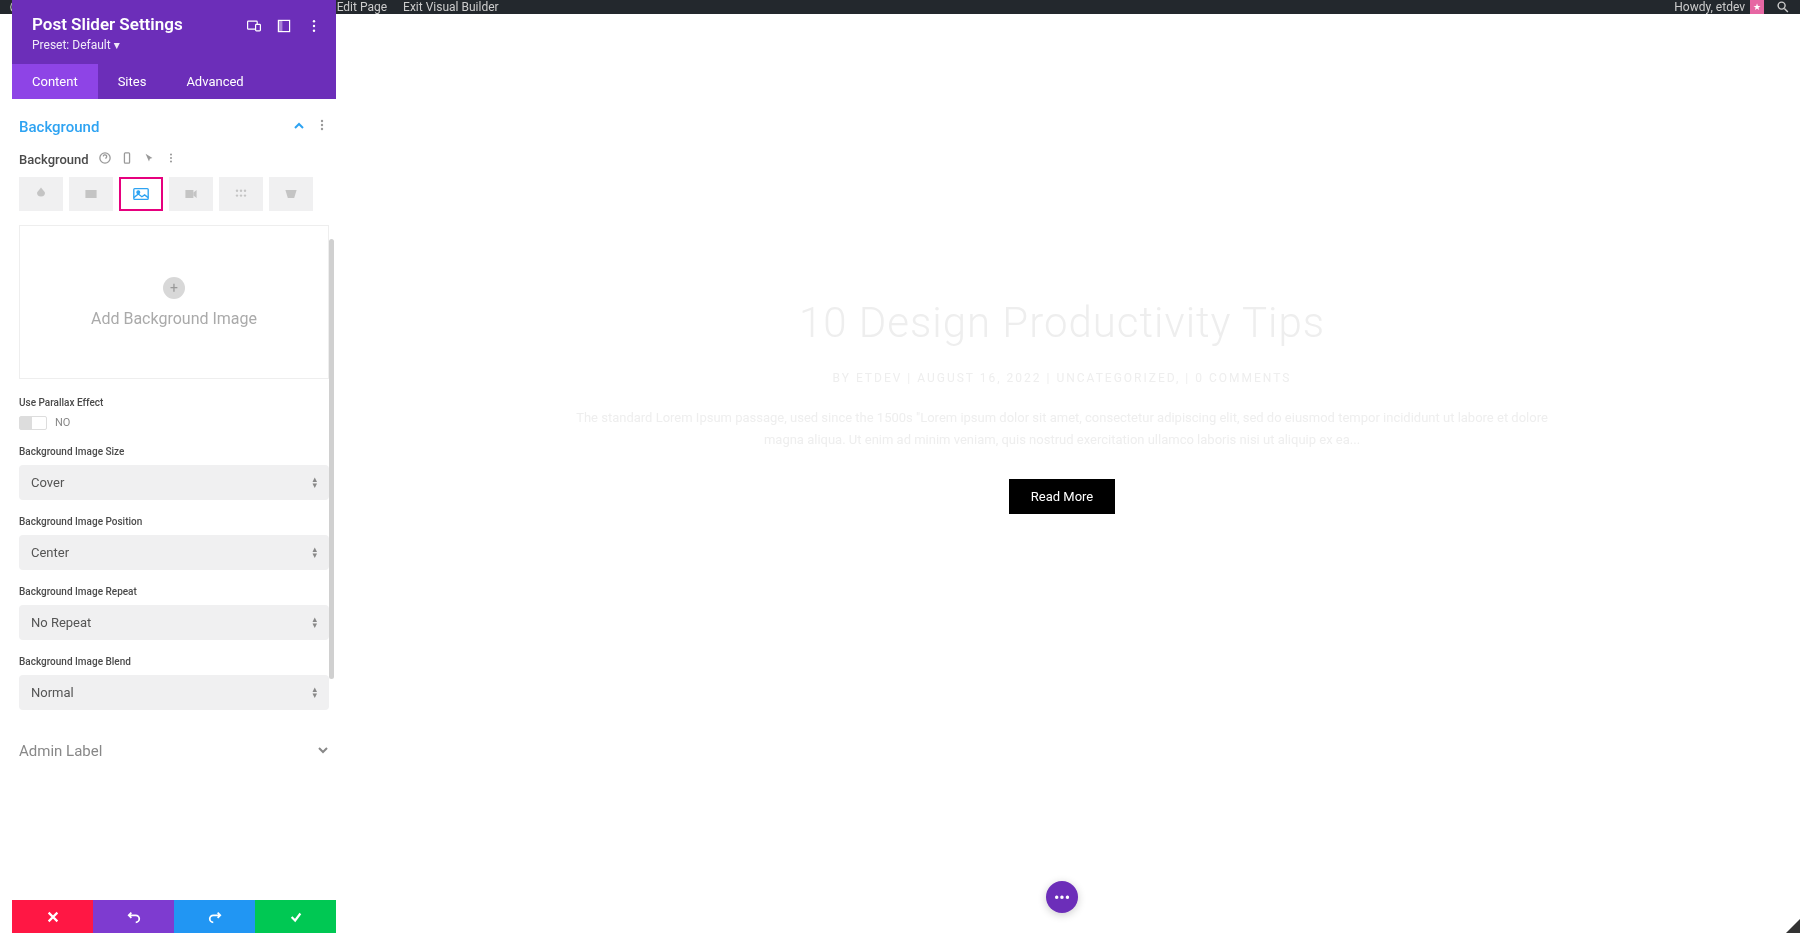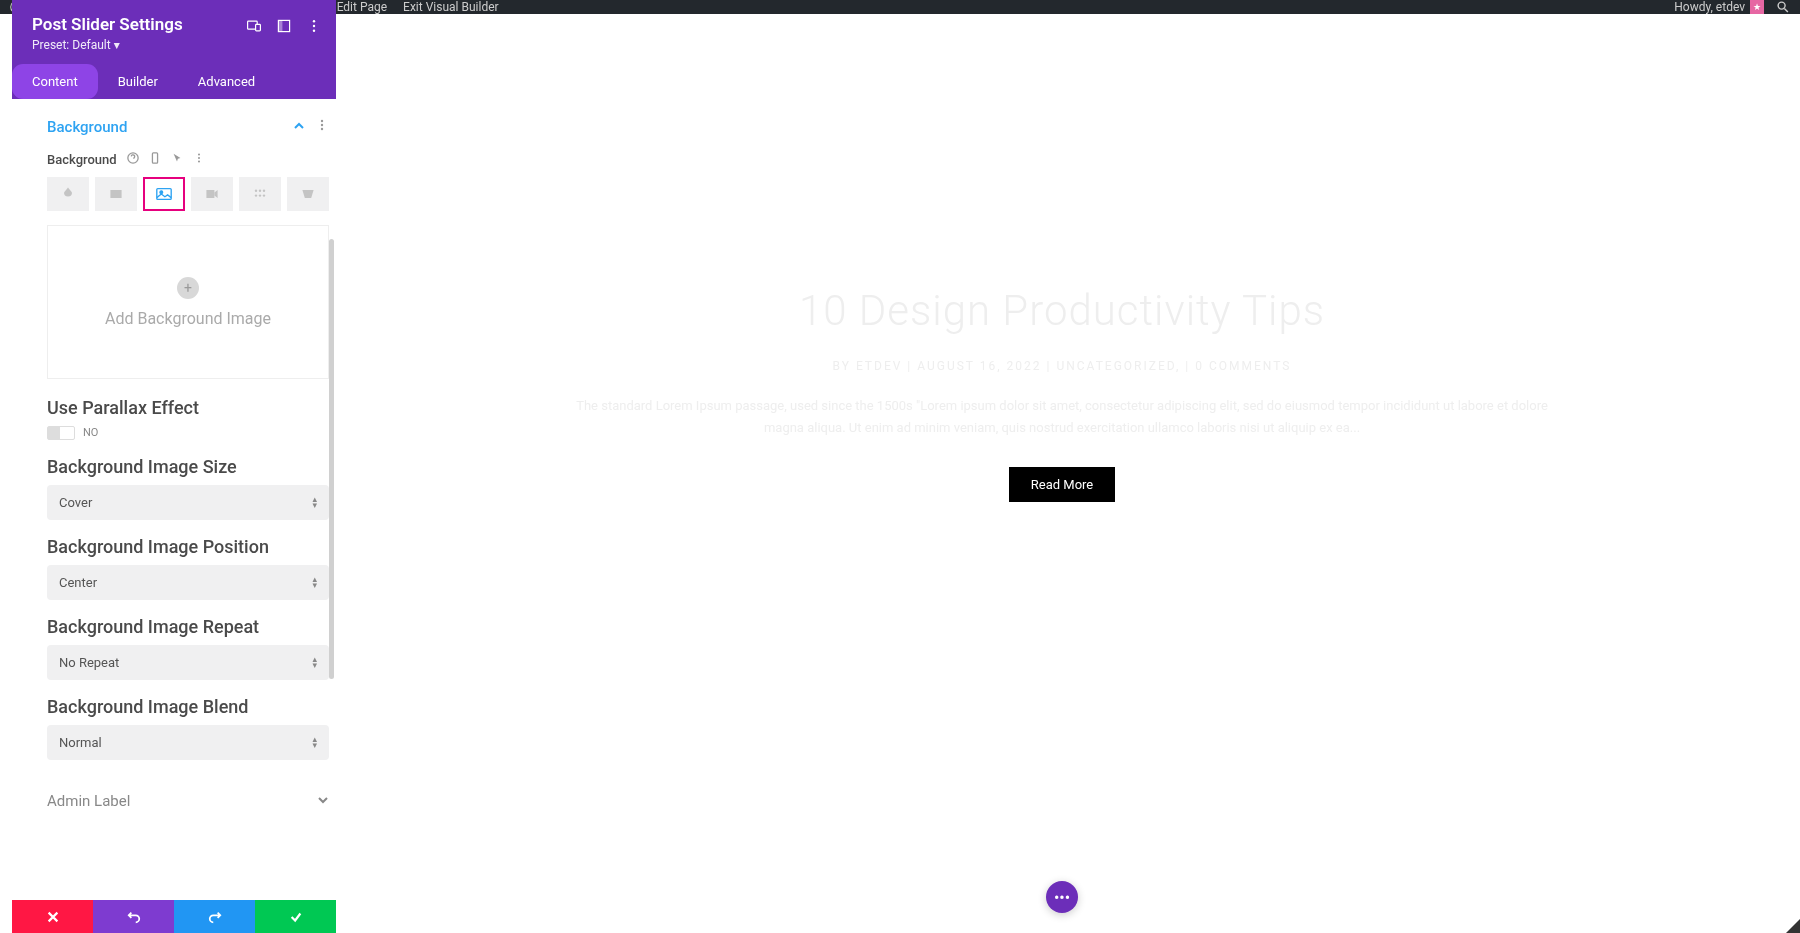--- a/index.html
+++ b/index.html
@@ -13,24 +13,24 @@
 .avatar { width: 14px; height: 14px; background: #e667a3; display: inline-flex; align-items: center; justify-content: center; color: #fff; font-size: 9px; }
 
 .sidebar { position: fixed; left: 12px; top: 0; width: 324px; height: 100vh; background: #fff; display: flex; flex-direction: column; z-index: 10; }
 .sidebar-header { background: #6c2eb9; color: #fff; padding: 14px 20px 12px; position: relative; }
 .sidebar-title { font-size: 17px; font-weight: 600; }
 .sidebar-preset { font-size: 12px; margin-top: 4px; opacity: 0.9; display: flex; gap: 3px; }
 .header-icons { position: absolute; right: 14px; top: 18px; display: flex; gap: 14px; }
 .header-icon { width: 16px; height: 16px; cursor: pointer; }
 
 .tabs { display: flex; background: #6c2eb9; }
-.tab { flex: 0 0 auto; padding: 10px 20px; color: #fff; font-size: 13px; cursor: pointer; border-radius: 11px; }
+.tab { flex: 0 0 auto; padding: 10px 20px; color: #fff; font-size: 13px; cursor: pointer; }
 .tab.active { background: #8e44e6; }
 
-.sidebar-body { flex: 1; overflow-y: auto; padding: 18px 7px; position: relative; margin-left: 28px; }
+.sidebar-body { flex: 1; overflow-y: auto; padding: 18px 7px; position: relative; }
 .scroll-indicator { position: absolute; right: 2px; top: 140px; width: 5px; height: 440px; background: #d0d0d0; border-radius: 3px; }
 
 .section-header { display: flex; align-items: center; justify-content: space-between; margin-bottom: 16px; }
 .section-title { color: #2ea3f2; font-size: 15px; font-weight: 500; }
 .section-actions { display: flex; gap: 10px; align-items: center; }
 .chevron-up { color: #2ea3f2; }
 
 .field-label-row { display: flex; align-items: center; gap: 10px; margin-bottom: 10px; color: #4a4a4a; font-size: 13px; font-weight: 500; }
 .label-icons { display: flex; gap: 10px; color: #888; }
 
@@ -38,40 +38,40 @@
 .bg-type-tab { width: 44px; height: 34px; background: #f0f0f1; display: flex; align-items: center; justify-content: center; cursor: pointer; }
 .bg-type-tab.selected { border: 2px solid #e6007e; background: #fff; }
 .bg-type-tab svg { opacity: 0.5; }
 .bg-type-tab.selected svg { opacity: 1; color: #2ea3f2; }
 
 .image-dropzone { border: 1px solid #eee; height: 154px; display: flex; flex-direction: column; align-items: center; justify-content: center; gap: 10px; margin-bottom: 18px; cursor: pointer; }
 .add-circle { width: 22px; height: 22px; border-radius: 50%; background: #d8d8d8; display: flex; align-items: center; justify-content: center; color: #999; font-size: 14px; }
 .dropzone-text { color: #aaa; font-size: 16px; }
 
 .field-group { margin-bottom: 16px; }
-.field-label { color: #4a4a4a; font-size: 18px; font-weight: 500; margin-bottom: 8px; }
+.field-label { color: #4a4a4a; font-size: 10px; font-weight: 500; margin-bottom: 8px; }
 .toggle-wrap { display: flex; align-items: flex-start; gap: 8px; }
 .toggle { width: 28px; height: 14px; background: #fff; border: 1px solid #ddd; border-radius: 2px; position: relative; cursor: pointer; }
 .toggle-knob { width: 12px; height: 12px; background: #ddd; position: absolute; left: 0; top: 0; }
 .toggle-text { font-size: 11px; color: #888; }
 
 .select { background: #f0f0f1; padding: 10px 12px; font-size: 13px; color: #555; display: flex; justify-content: space-between; align-items: center; cursor: pointer; border-radius: 4px; }
 .select-arrows { font-size: 9px; color: #888; line-height: 0.6; }
 
 .collapsed-section { display: flex; justify-content: space-between; align-items: center; padding: 16px 0 8px; color: #888; font-size: 15px; }
 
 .bottom-actions { display: flex; height: 33px; }
 .action-btn { flex: 1; display: flex; align-items: center; justify-content: center; cursor: pointer; }
 .action-cancel { background: #ff1744; }
 .action-undo { background: #7e3bd0; }
 .action-redo { background: #2196f3; }
 .action-save { background: #00c853; }
 
 .canvas { position: fixed; left: 324px; right: 0; top: 26px; bottom: 0; background: #fff; overflow: auto; }
-.slide { text-align: center; padding: 260px 60px 60px; max-width: 1100px; margin: 0 auto; }
+.slide { text-align: center; padding: 260px 60px 60px; max-width: 1100px; margin: 12px auto; }
 .slide-title { font-size: 42px; font-weight: 300; color: #eee; letter-spacing: 1px; margin-bottom: 24px; }
 .slide-meta { font-size: 12px; letter-spacing: 2px; color: #eee; text-transform: uppercase; margin-bottom: 22px; }
 .slide-desc { font-size: 13px; color: #eee; line-height: 1.7; margin-bottom: 28px; }
 .read-more { display: inline-block; background: #000; color: #fff; padding: 10px 22px; font-size: 13px; cursor: pointer; }
 
 .fab { position: fixed; bottom: 20px; left: calc(324px + (100vw - 324px)/2 - 16px); width: 32px; height: 32px; border-radius: 50%; background: #6c2eb9; display: flex; align-items: center; justify-content: center; color: #fff; cursor: pointer; box-shadow: 0 2px 8px rgba(0,0,0,0.2); }
 .resize-handle { position: fixed; right: 0; bottom: 0; width: 0; height: 0; border-left: 14px solid transparent; border-bottom: 14px solid #333; }
 </style>
 </head>
 <body>
@@ -174,21 +174,21 @@
       <span class="header-icon"><svg viewBox="0 0 20 20" width="16" height="16" fill="#fff">
             <circle cx="10" cy="4" r="1.5"></circle>
             <circle cx="10" cy="10" r="1.5"></circle>
             <circle cx="10" cy="16" r="1.5"></circle>
           </svg></span>
     </div>
   </div>
 
   <div class="tabs">
     <div class="tab active">Content</div>
-    <div class="tab">Builder</div>
+    <div class="tab">Sites</div>
     <div class="tab">Advanced</div>
   </div>
 
   <div class="sidebar-body">
     <div class="scroll-indicator"></div>
 
     <div class="section-header">
       <span class="section-title">Background</span>
       <span class="section-actions">
         <span class="chevron-up"><svg viewBox="0 0 12 12" width="12" height="12" fill="none" stroke="#2ea3f2" stroke-width="2">

